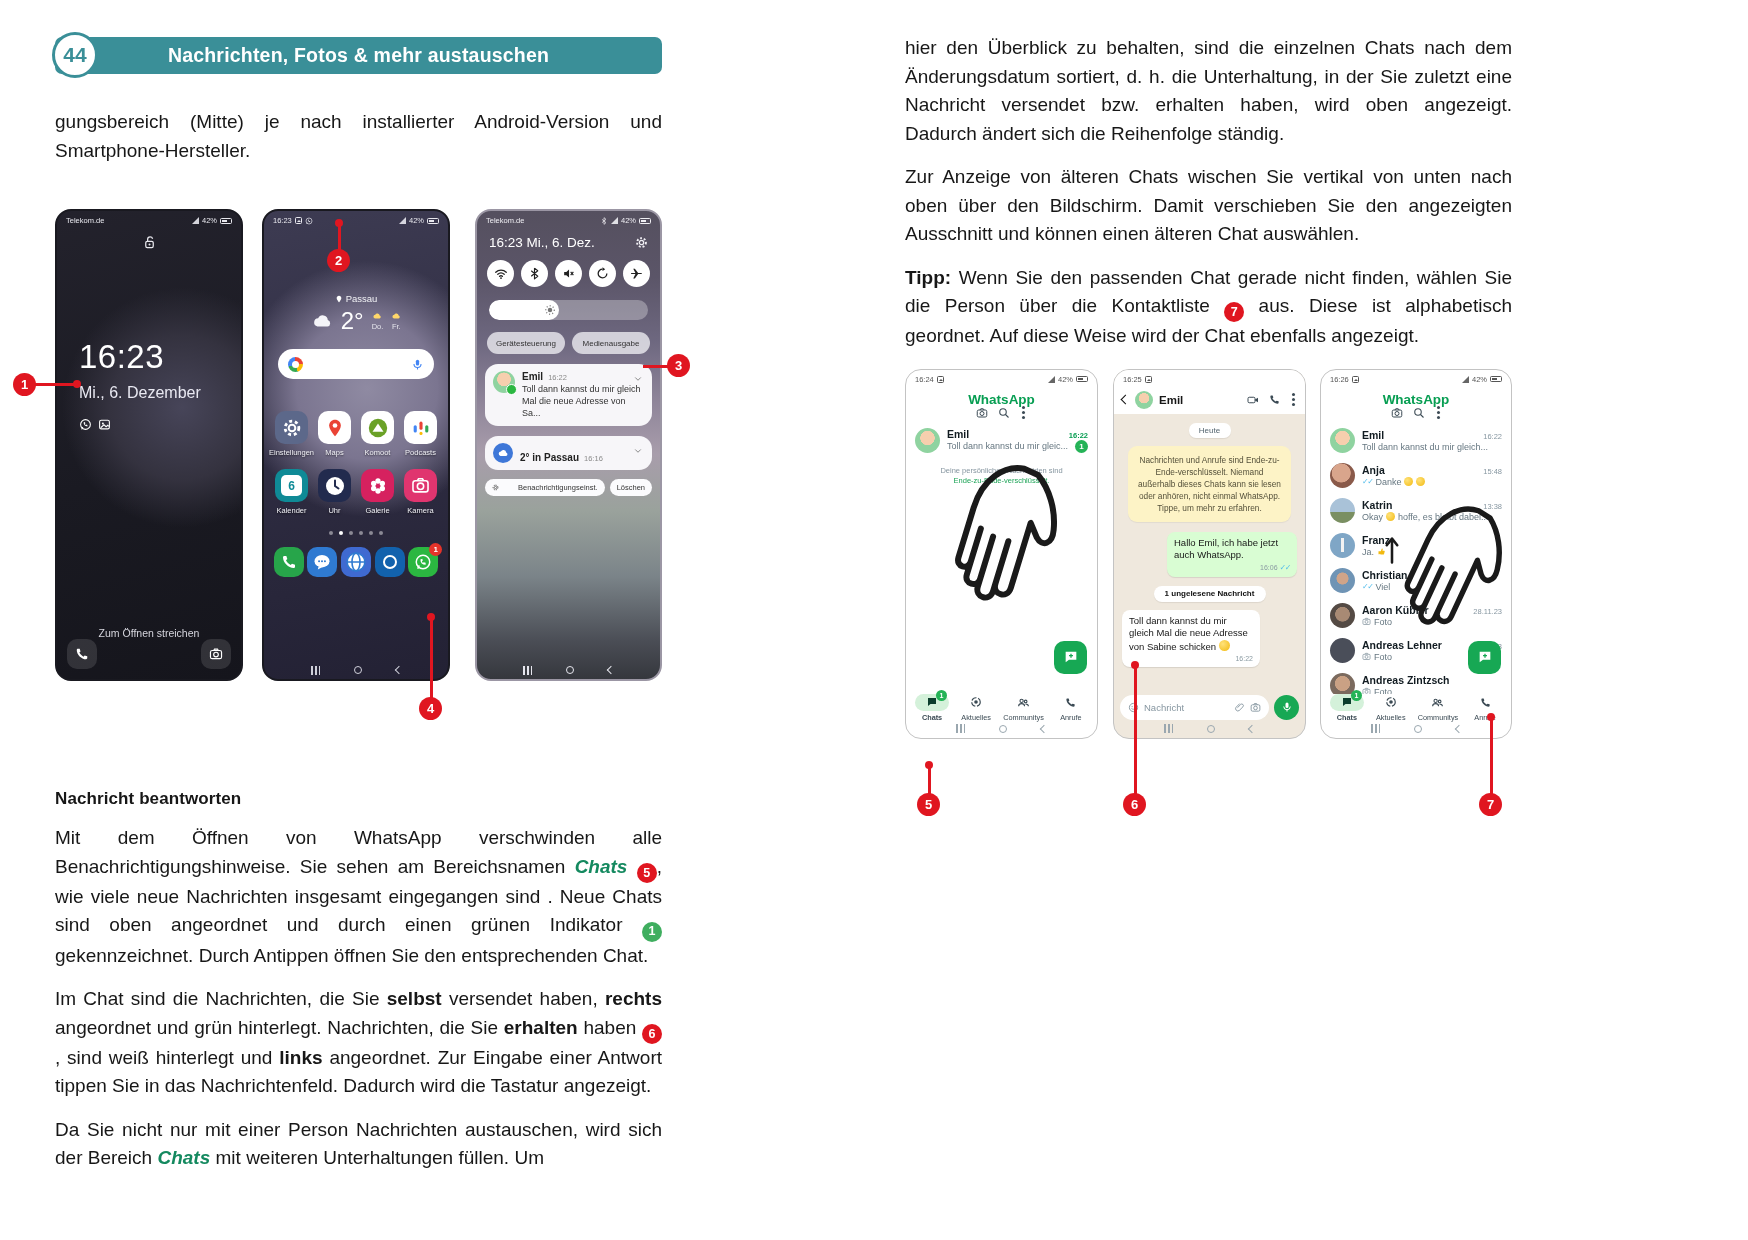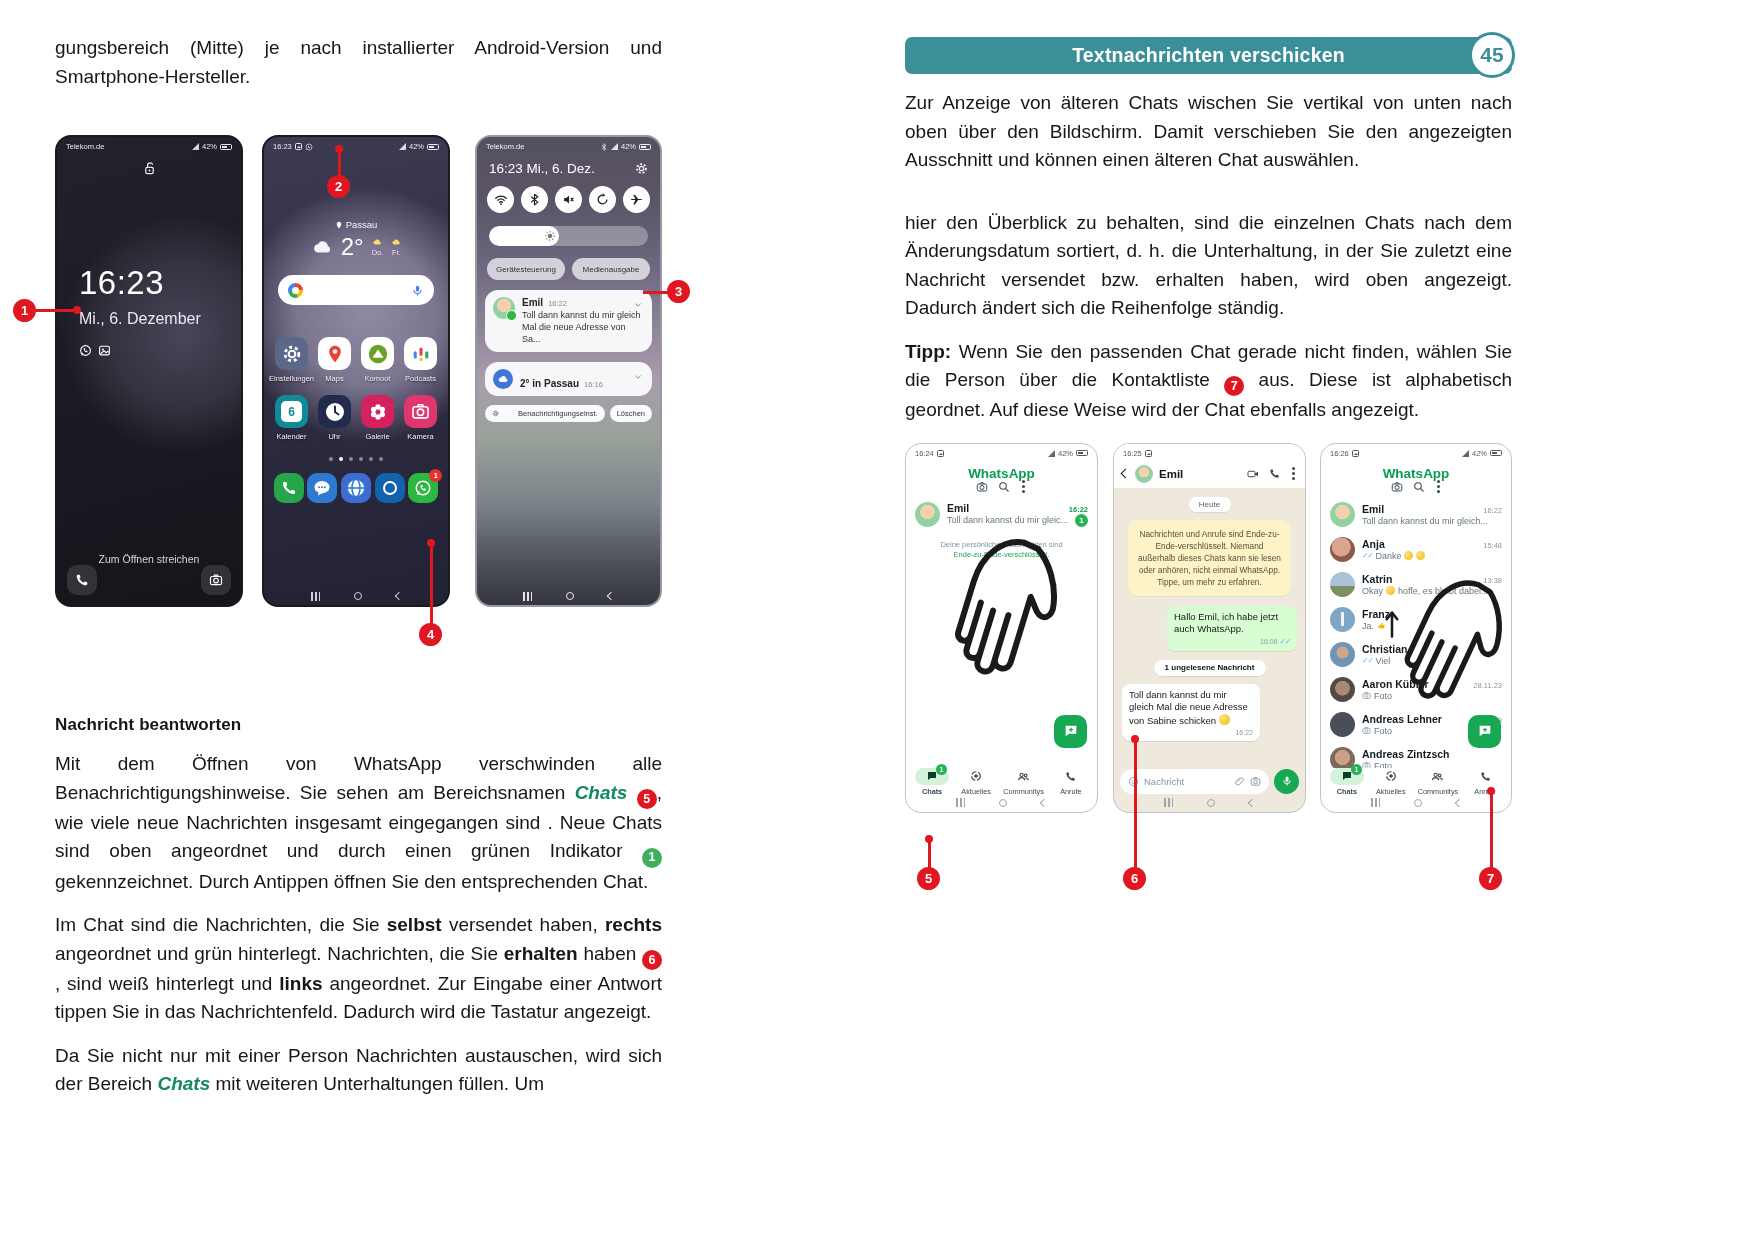--- a/index.html
+++ b/index.html
@@ -343,20 +343,24 @@
       <ellipse cx="12" cy="11" rx="9" ry="7.5" fill="#fff"></ellipse>
       <path d="M8 17 L7 21 L12 18.4 Z" fill="#fff"></path>
       <circle cx="8.5" cy="11" r="1.2" fill="#2f7ad1"></circle>
         <circle cx="12" cy="11" r="1.2" fill="#2f7ad1"></circle>
         <circle cx="15.5" cy="11" r="1.2" fill="#2f7ad1"></circle>
     </symbol>
   </defs>
 </svg>
 
 <div class="page" id="page-44">
+  <div class="hbar">
+    <div class="hnum">44</div>
+    <div class="htitle">Nachrichten, Fotos &amp; mehr austauschen</div>
+  </div>
 
   <p class="para first"><span>gungsbereich (Mitte) je nach installierter Android-Version und Smartphone-Hersteller.</span></p>
 
   <div class="figure" id="fig-left">
 
     <div class="ph dark" id="ph-lock">
       <div class="sb">
         <span class="l">
             <span>Telekom.de</span>
           </span>
@@ -668,27 +672,23 @@
   <h3 class="sechead">Nachricht beantworten</h3>
 
   <p class="para"><span>Mit dem Öffnen von WhatsApp verschwinden alle Benachrichtigungshinweise. Sie sehen am Bereichsnamen </span><span class="chats-i">Chats</span> <span class="badge">5</span><span>, wie viele neue Nachrichten insgesamt eingegangen sind . Neue Chats sind oben angeordnet und durch einen grünen Indikator </span><span class="badge green">1</span><span> gekennzeichnet. Durch Antippen öffnen Sie den entsprechenden Chat.</span></p>
 
   <p class="para"><span>Im Chat sind die Nachrichten, die Sie </span><span class="b">selbst</span><span> versendet haben, </span><span class="b">rechts</span><span> angeordnet und grün hinterlegt. Nachrichten, die Sie </span><span class="b">erhalten</span><span> haben </span><span class="badge">6</span><span>, sind weiß hinterlegt und </span><span class="b">links</span><span> angeordnet. Zur Eingabe einer Antwort tippen Sie in das Nachrichtenfeld. Dadurch wird die Tastatur angezeigt.</span></p>
 
   <p class="para"><span>Da Sie nicht nur mit einer Person Nachrichten austauschen, wird sich der Bereich </span><span class="chats-i">Chats</span><span> mit weiteren Unterhaltungen füllen. Um</span></p>
 </div>
 
 <div class="page" id="page-45">
-  <div class="hbar">
-    <div class="htitle">Textnachrichten verschicken</div>
-    <div class="hnum">45</div>
-  </div>
-
+
+  <p class="para first"><span>hier den Überblick zu behalten, sind die einzelnen Chats nach dem Änderungsdatum sortiert, d. h. die Unterhaltung, in der Sie zuletzt eine Nachricht versendet bzw. erhalten haben, wird oben angezeigt. Dadurch ändert sich die Reihenfolge ständig.</span></p>
   <p class="para"><span>Zur Anzeige von älteren Chats wischen Sie vertikal von unten nach oben über den Bildschirm. Damit verschieben Sie den angezeigten Ausschnitt und können einen älteren Chat auswählen.</span></p>
-  <p class="para first"><span>hier den Überblick zu behalten, sind die einzelnen Chats nach dem Änderungsdatum sortiert, d. h. die Unterhaltung, in der Sie zuletzt eine Nachricht versendet bzw. erhalten haben, wird oben angezeigt. Dadurch ändert sich die Reihenfolge ständig.</span></p>
   <p class="para"><span class="b">Tipp:</span><span> Wenn Sie den passenden Chat gerade nicht finden, wählen Sie die Person über die Kontaktliste </span><span class="badge">7</span><span> aus. Diese ist alphabetisch geordnet. Auf diese Weise wird der Chat ebenfalls angezeigt.</span></p>
 
   <div class="figure" id="fig-right">
 
     <div class="ph light wph" id="ph-wa1">
       <div class="sb">
         <span class="l">
             <span>16:24</span>
             <span class="i-imgsq"></span>
           </span>

